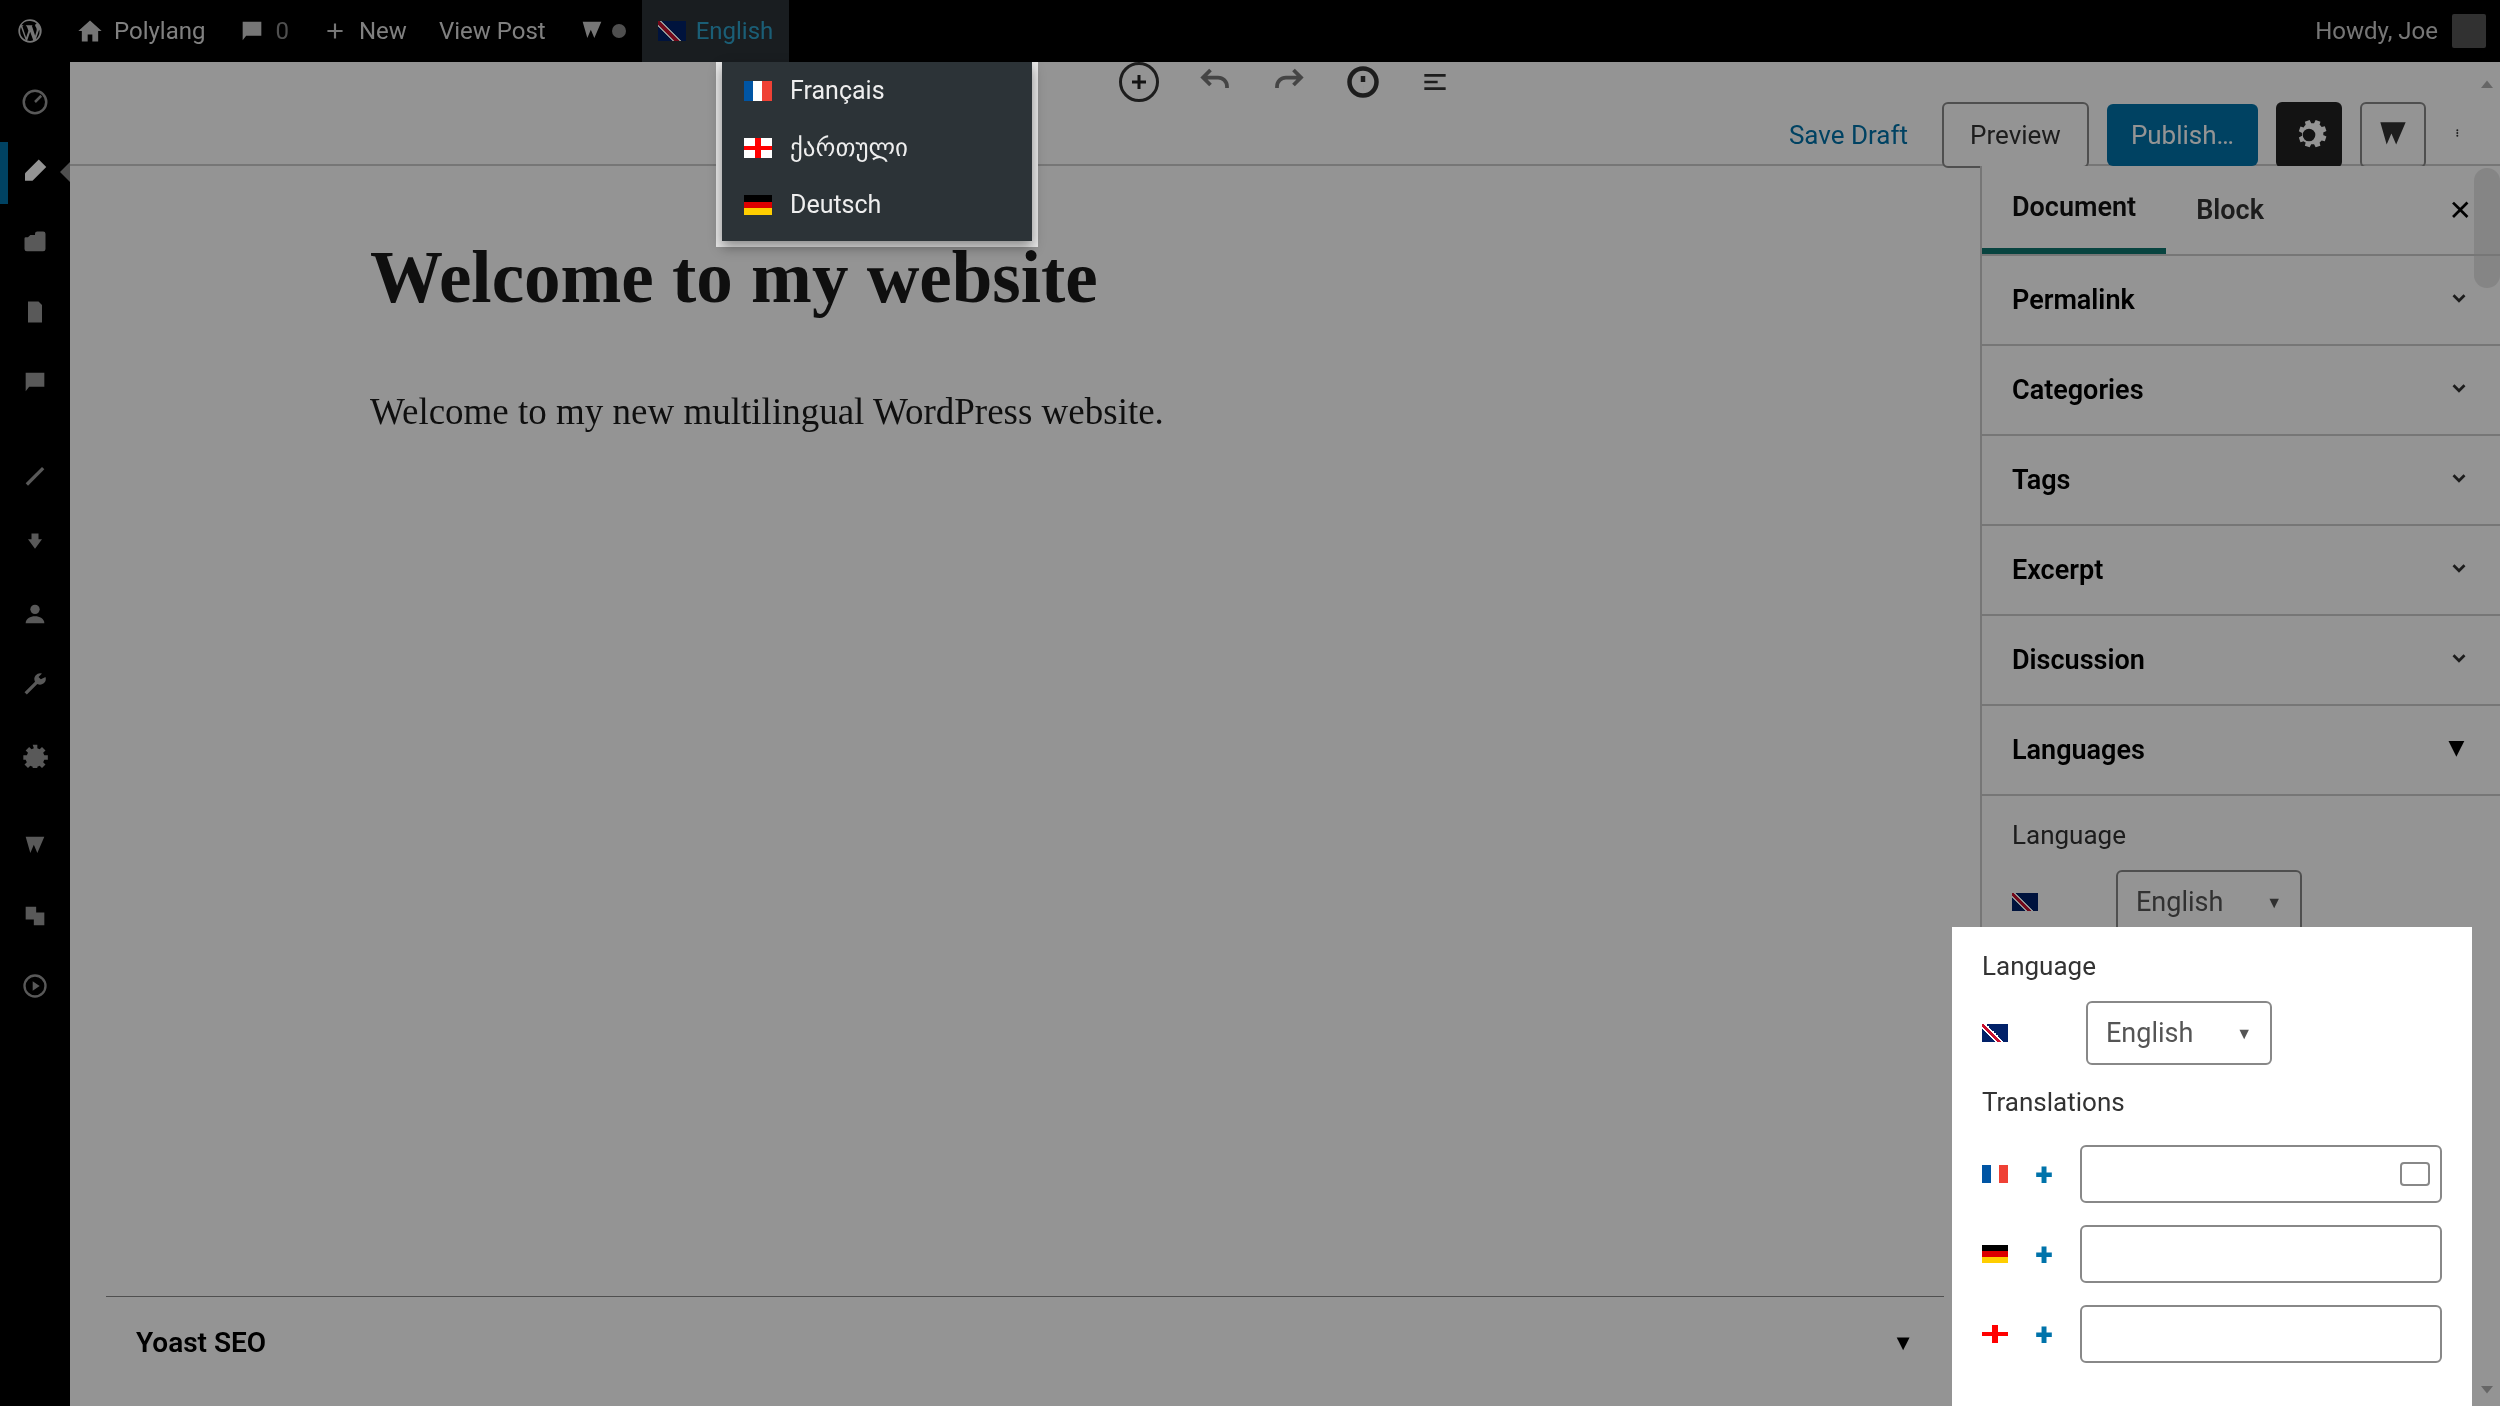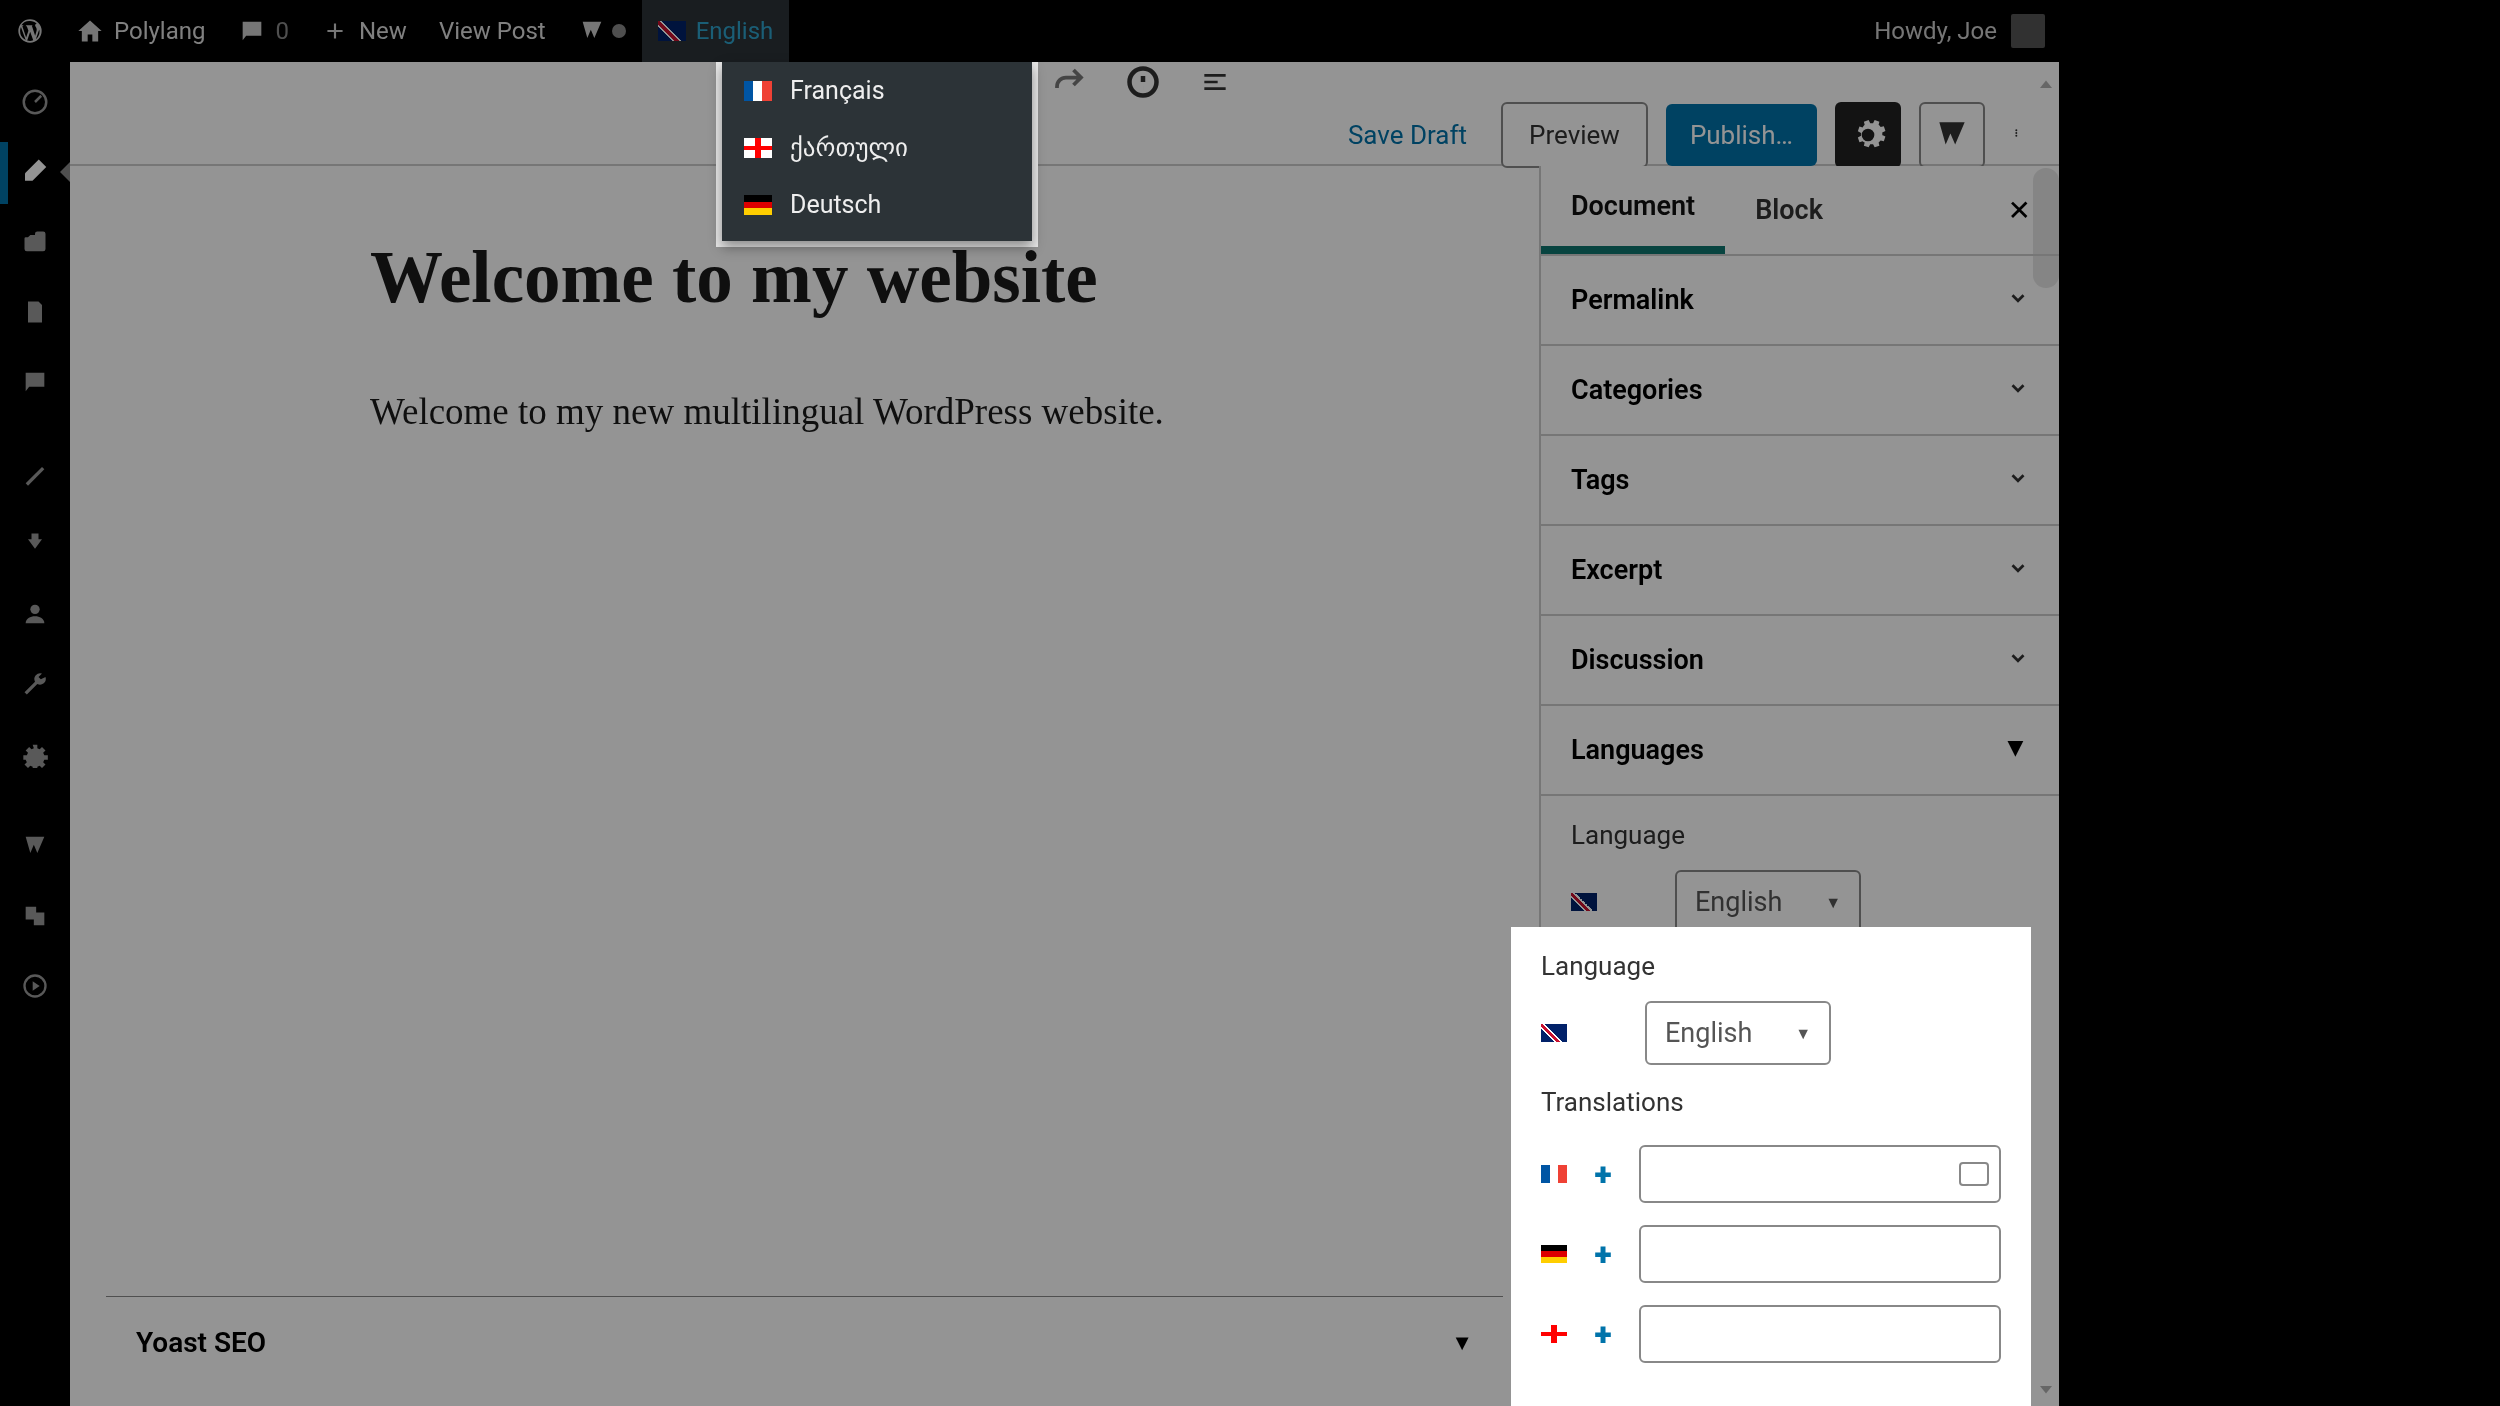--- a/index.html
+++ b/index.html
@@ -1,19 +1,19 @@
 <!DOCTYPE html>
 <html><head>
   <meta charset="utf-8">
   <style>
     * { margin: 0; padding: 0; box-sizing: border-box; font-family: -apple-system, BlinkMacSystemFont, "Segoe UI", Roboto, sans-serif; }
     html, body { width: 100%; height: 100%; overflow: hidden; }
     body { background: #000; position: relative; }
     
-    .scene { position: relative; width: 2059px; height: 1406px; transform-origin: top left; background: #a16207; }
+    .scene { position: relative; width: 2500px; height: 1406px; transform-origin: top left; background: #a16207; }
     
     
     .admin-bar { position: absolute; top: 0; left: 0; right: 0; height: 62px; background: #000; display: flex; align-items: center; color: #ccc; font-size: 24px; z-index: 50; }
     .admin-left { display: flex; align-items: center; gap: 0; height: 100%; }
     .admin-item { display: flex; align-items: center; padding: 0 16px; height: 62px; gap: 10px; cursor: pointer; color: #ddd; }
     .admin-icon { width: 28px; height: 28px; display: inline-flex; align-items: center; justify-content: center; }
     .admin-item.lang-open { background: #2c3337; color: #2ea2cc; border-radius: 0; }
     .admin-right { margin-left: auto; display: flex; align-items: center; padding-right: 14px; gap: 14px; }
     .avatar { width: 34px; height: 34px; background: #555; border-radius: 2px; }
     
@@ -54,21 +54,21 @@
     .post-body { font-family: Georgia, "Times New Roman", serif; font-size: 37px; color: #1a1a1a; padding: 60px 60px 0 300px; }
     
     
     .yoast-footer { position: absolute; left: 36px; right: 556px; bottom: 18px; border-top: 1px solid #888; height: 92px; display: flex; align-items: center; padding: 0 30px; font-size: 28px; font-weight: 600; }
     .yoast-footer .caret { margin-left: auto; font-size: 22px; }
     
     
     .right-sidebar { position: absolute; top: 104px; right: 0; width: 520px; bottom: 0; border-left: 2px solid #ccc; background: #fff; display: flex; flex-direction: column; }
     .rs-tabs { display: flex; align-items: center; border-bottom: 2px solid #ccc; height: 90px; position: relative; }
     .rs-tab { padding: 0 30px; font-size: 27px; font-weight: 600; height: 100%; display: flex; align-items: center; cursor: pointer; color: #333; }
-    .rs-tab.active { color: #111; border-bottom: 8px solid #0f766e; }
+    .rs-tab.active { color: #111; border-bottom: 6px solid #0f766e; }
     .rs-close { margin-left: auto; padding: 0 28px; font-size: 28px; cursor: pointer; }
     .rs-panel { border-bottom: 2px solid #ccc; padding: 28px 30px; display: flex; align-items: center; font-size: 27px; font-weight: 600; cursor: pointer; }
     .rs-panel .chev { margin-left: auto; }
     .rs-panel.open .chev { transform: rotate(180deg); }
     .rs-lang-body { padding: 24px 30px 34px; background: #fff; }
     .rs-lang-body .lbl { font-size: 26px; color: #333; margin-bottom: 20px; }
     .lang-row { display: flex; align-items: center; gap: 22px; margin-bottom: 22px; }
     .flag-sm { width: 26px; height: 18px; flex-shrink: 0; }
     .sel-box { flex: 0 0 auto; width: 186px; height: 64px; border: 2px solid #888; border-radius: 6px; display: flex; align-items: center; padding: 0 18px; font-size: 27px; color: #555; cursor: pointer; position: relative; }
     .sel-box .tri { margin-left: auto; font-size: 16px; }

